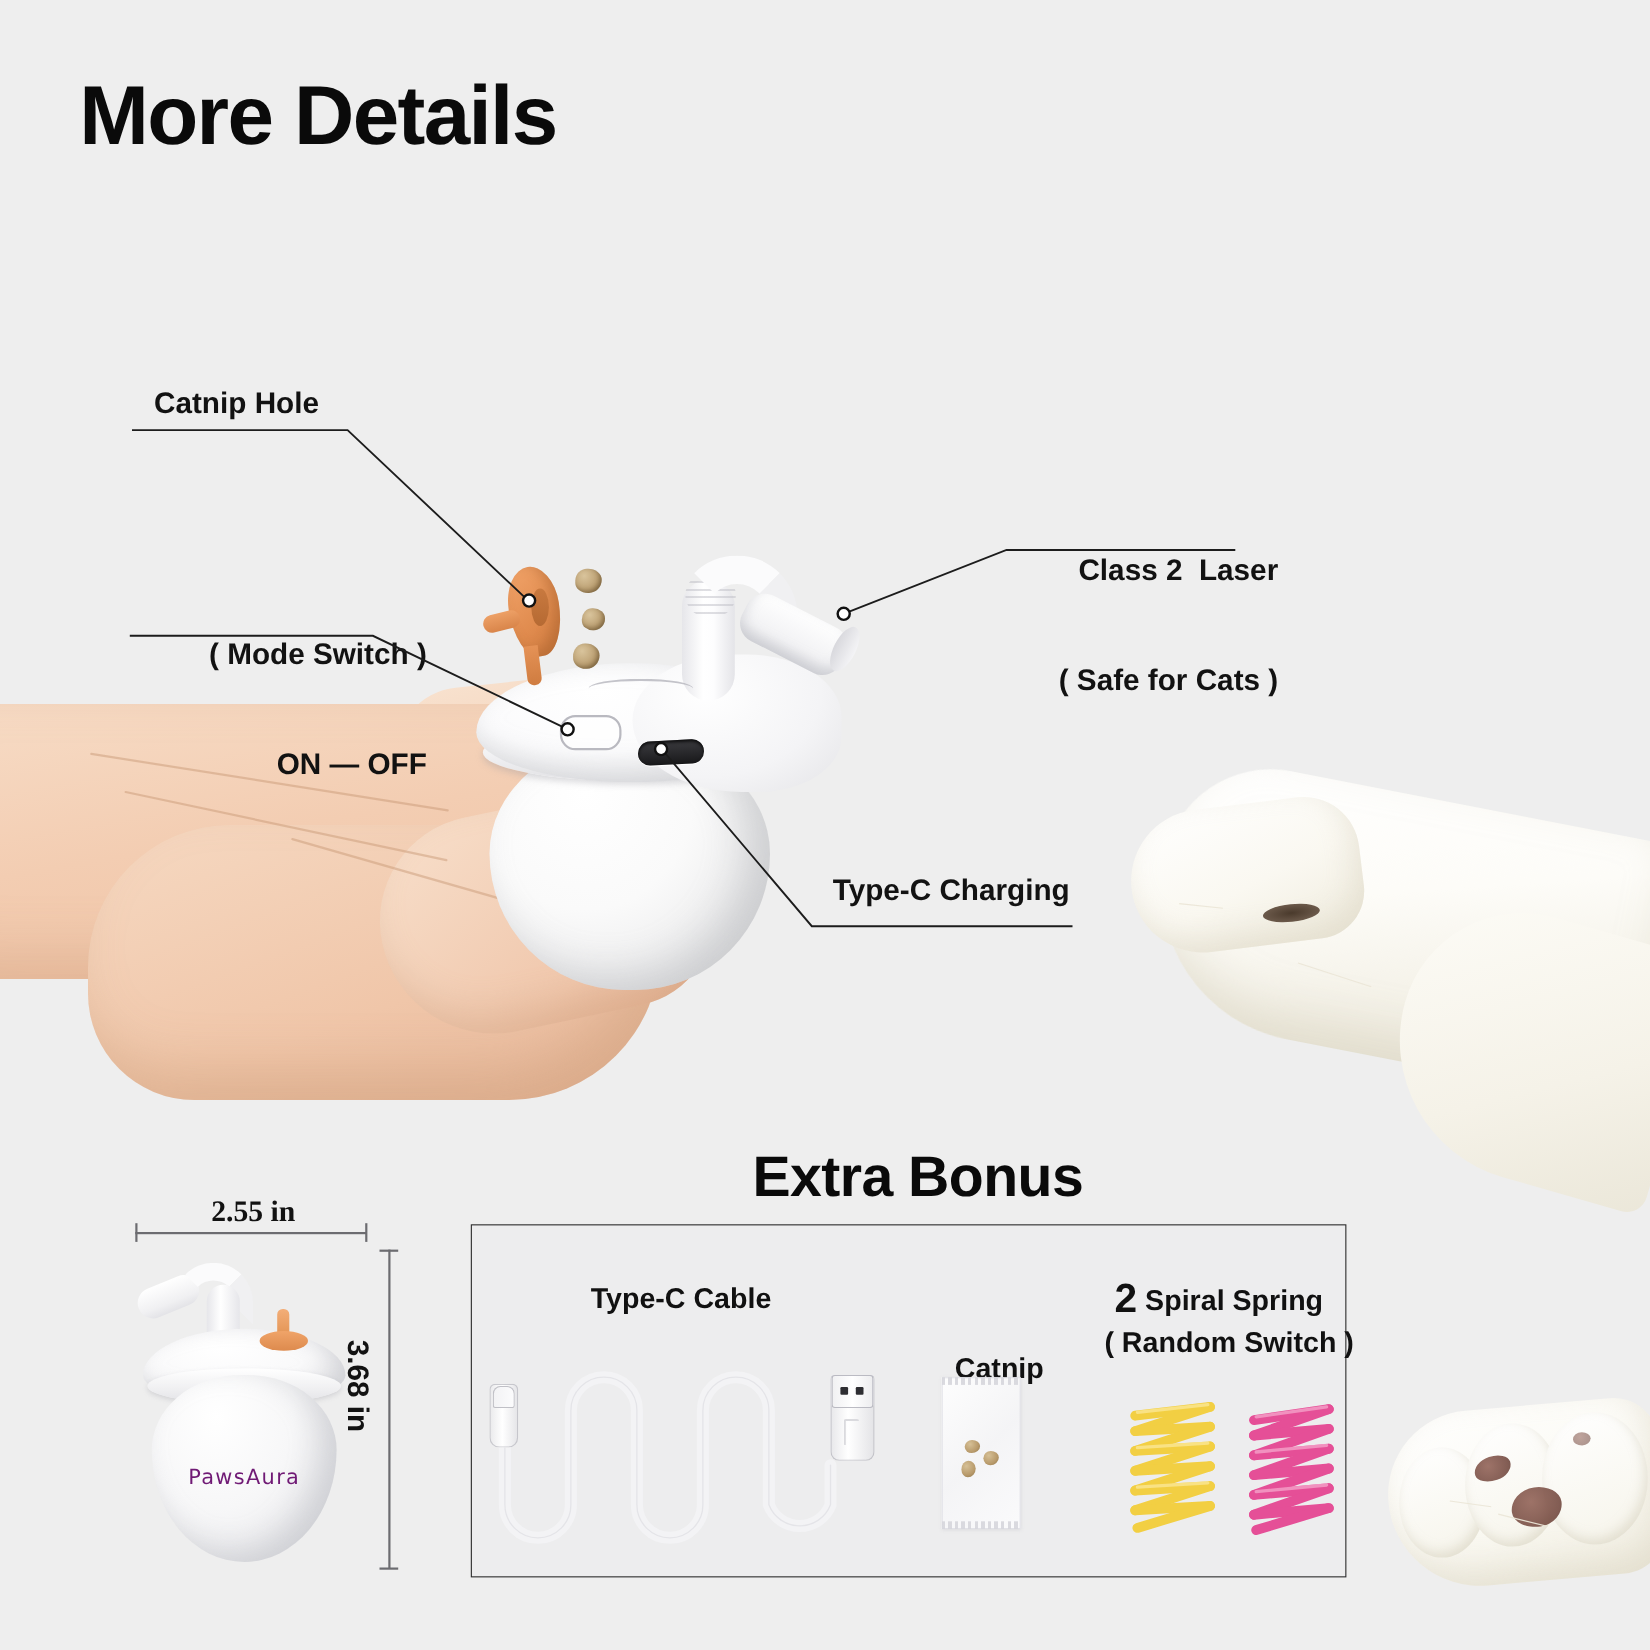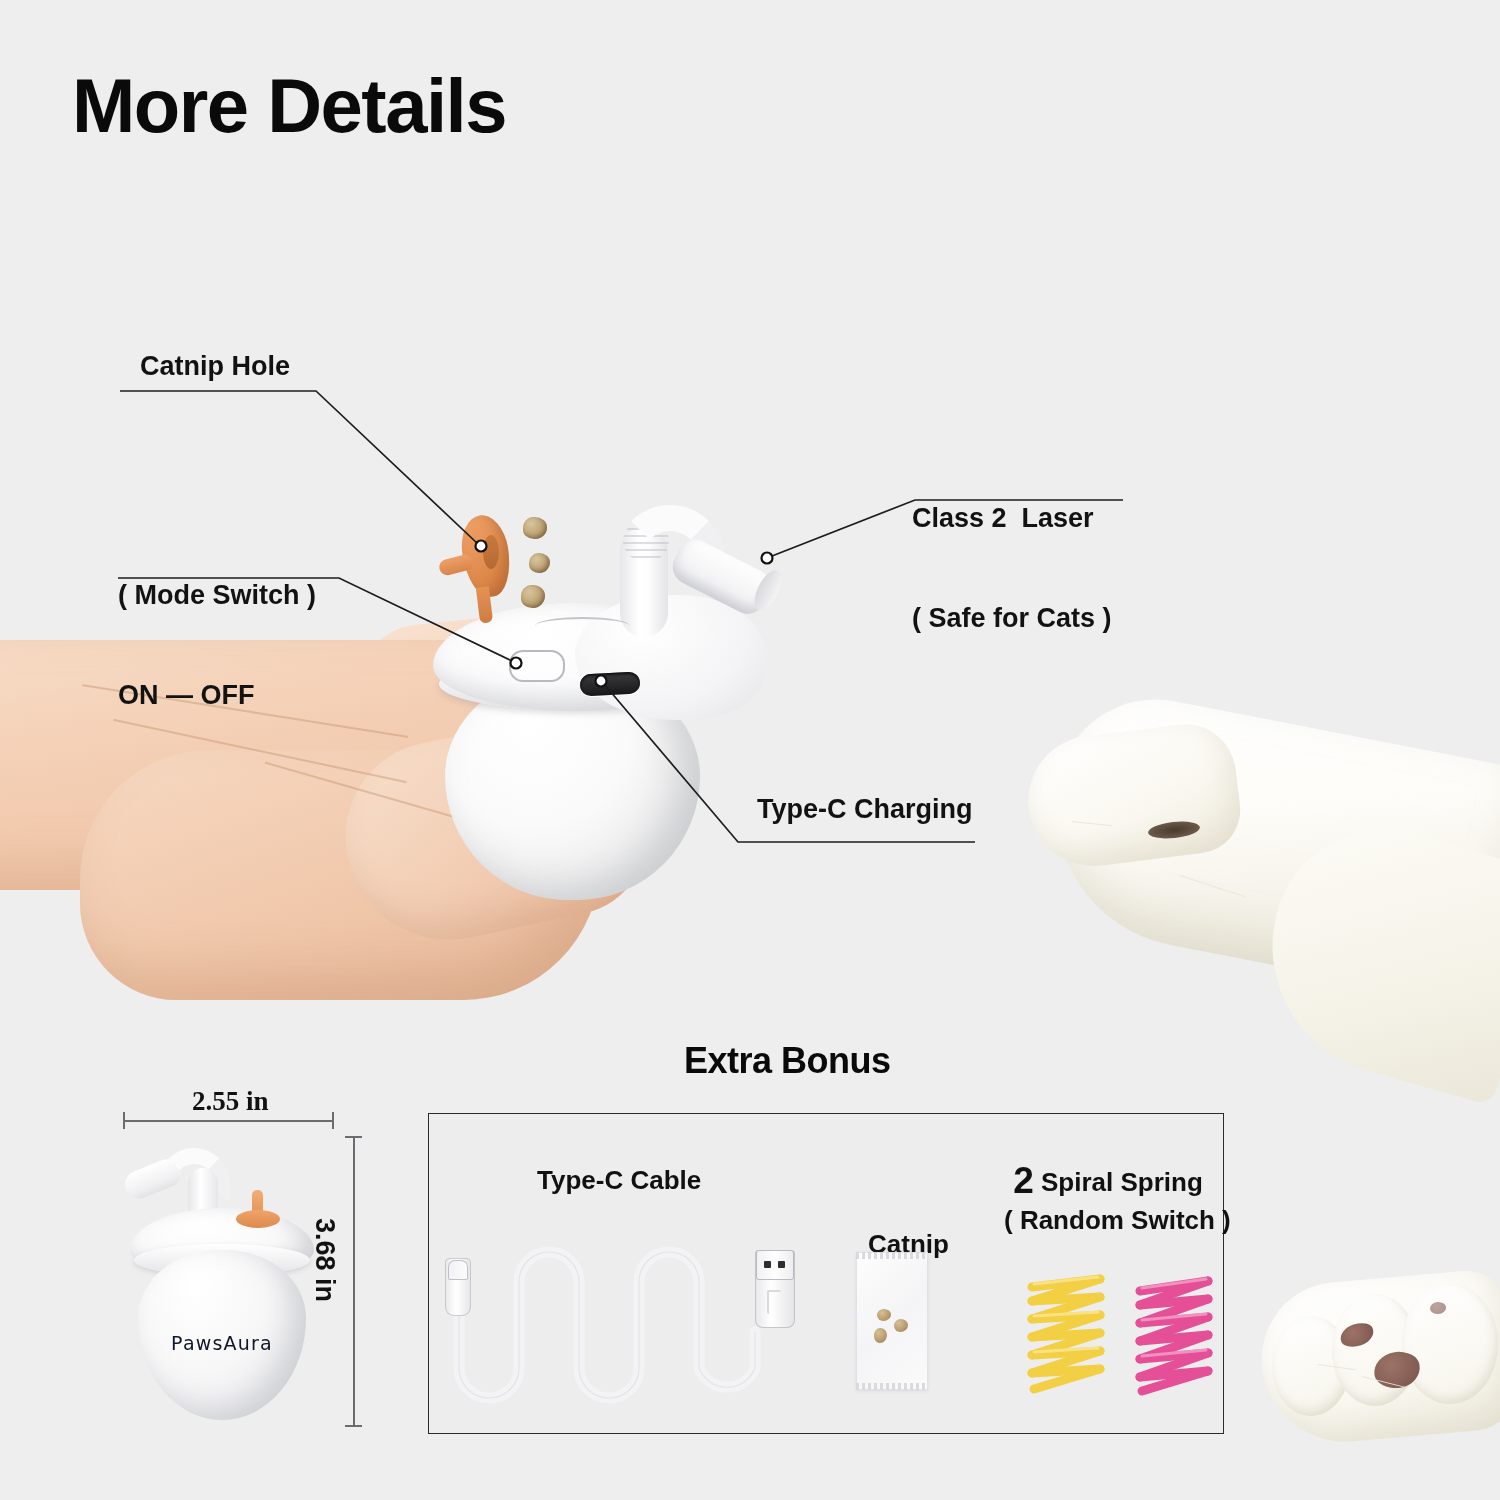--- a/index.html
+++ b/index.html
@@ -15,26 +15,26 @@
   .abs{position:absolute;}
 
   
   #page-title{
     left:72px;top:68px;
     font-size:76px;font-weight:700;letter-spacing:-1.5px;
     color:#0a0a0a;line-height:1;
   }
   #bonus-title{
     left:684px;top:1040px;
-    font-size:36px;font-weight:700;letter-spacing:-0.5px;color:#0a0a0a;
+    font-size:52px;font-weight:700;letter-spacing:-0.5px;color:#0a0a0a;
   }
 
   
   .callout-label{font-size:27px;font-weight:600;color:#121212;line-height:1.24;white-space:pre;}
-  .callout-label.center{text-align:left;}
+  .callout-label.center{text-align:right;}
   .leader{position:absolute;overflow:visible;pointer-events:none;}
   .leader path{fill:none;stroke:#1c1c1c;stroke-width:1.7;}
   .leader circle{fill:#ffffff;stroke:#111;stroke-width:2.2;}
 
   
   
   #hand{left:-40px;top:600px;width:760px;height:430px;}
   .palm{
     position:absolute;left:0;top:40px;width:660px;height:250px;
     background:linear-gradient(170deg,#f7dcc6 0%,#f3cdb2 45%,#eec0a1 100%);
@@ -195,21 +195,21 @@
     background:linear-gradient(180deg,#f0a469,#dd8a4d);
     border-radius:50%;
   }
   .m-plug-stem{
     position:absolute;left:134px;top:50px;width:11px;height:28px;
     background:linear-gradient(180deg,#f3ae78,#e0904f);border-radius:5px;
   }
   #brand-mark{
     position:absolute;left:44px;top:192px;width:120px;
     text-align:center;font-size:19px;letter-spacing:1.2px;
-    color:#0f172a;font-family:"DejaVu Sans",sans-serif;
+    color:#701a75;font-family:"DejaVu Sans",sans-serif;
   }
 
   
   .dimline{position:absolute;background:#6c6c70;}
   .dimtext{position:absolute;font-size:27px;font-weight:600;color:#121212;white-space:nowrap;}
 
   
   #bonus-box{
     left:428px;top:1113px;width:796px;height:321px;
     border:1.6px solid #2b2b2b;box-sizing:border-box;

